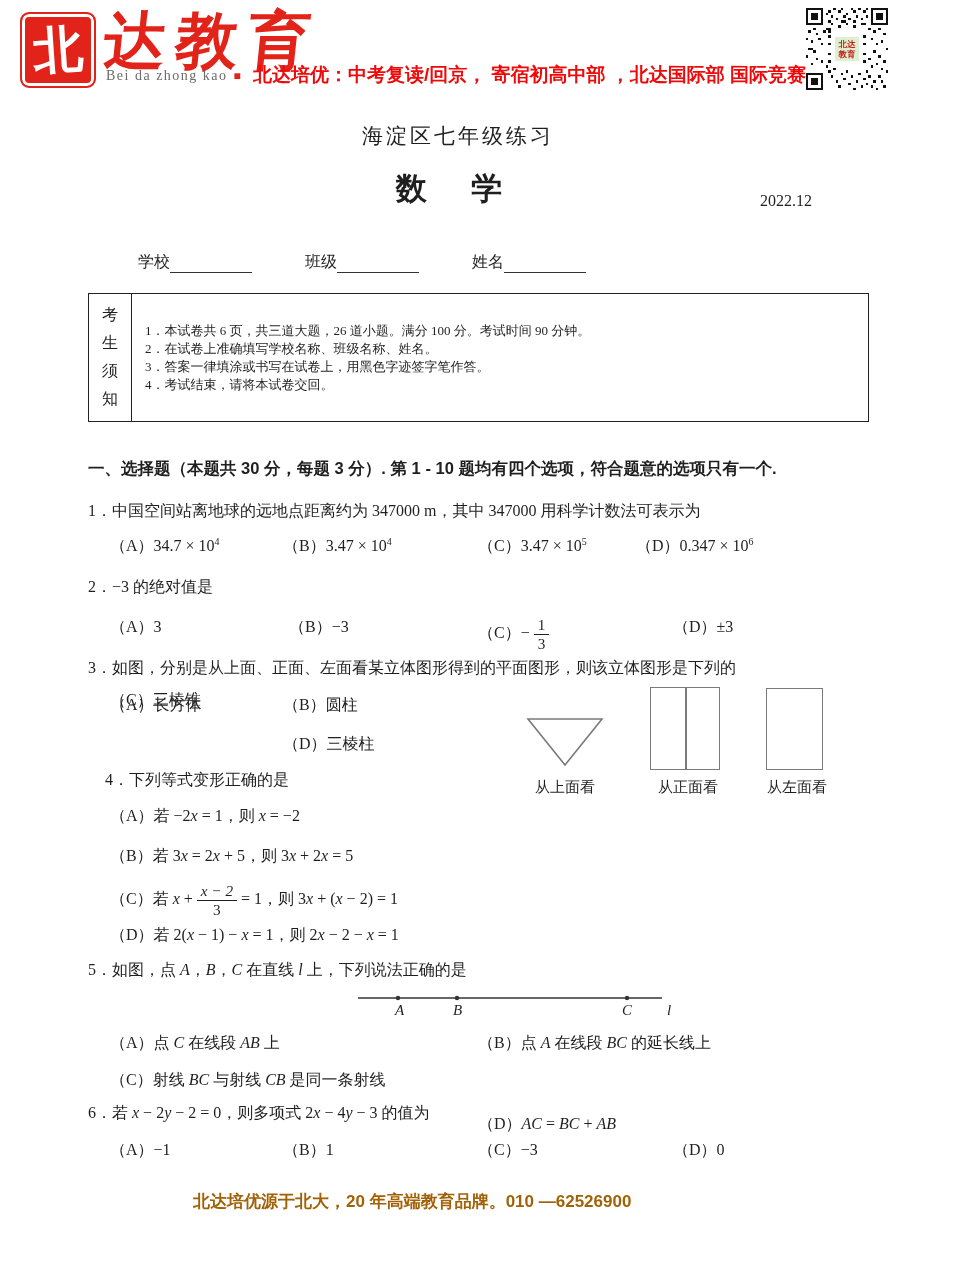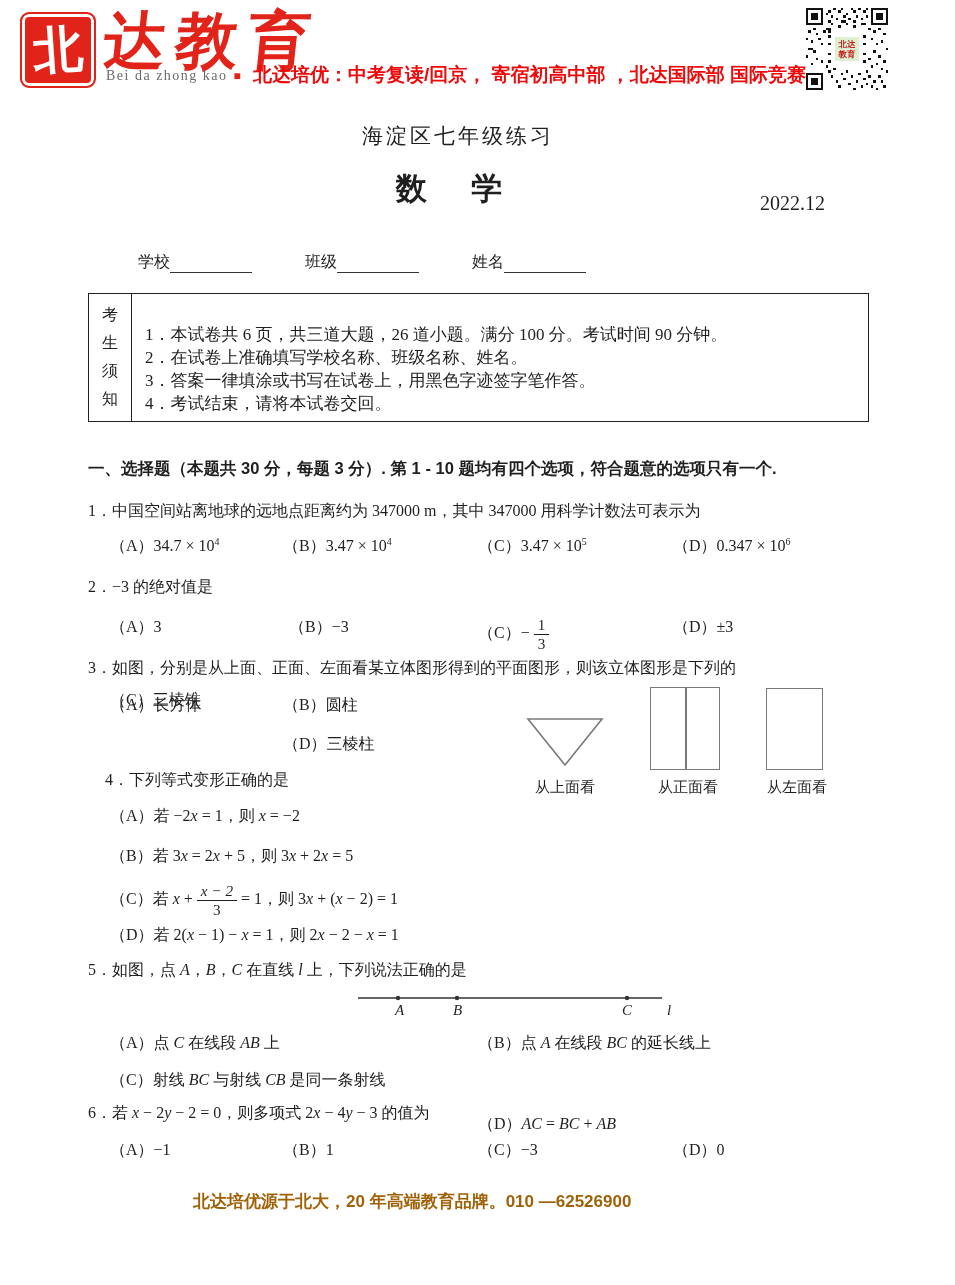--- a/index.html
+++ b/index.html
@@ -12,29 +12,29 @@
   .seal-char{color:#fff;font-size:50px;font-weight:bold;transform:rotate(-4deg);}
   .brand{color:#e2231a;font-size:62px;font-weight:bold;letter-spacing:10px;line-height:1;
          transform:skewX(-6deg);font-family:"Liberation Serif",serif;}
   .brand-sub{color:#6b6b6b;font-size:14px;letter-spacing:1.5px;font-family:"Liberation Serif",serif;}
   .brand-sq{color:#e2231a;font-size:12px;margin-left:6px;}
   .slogan{color:#ee0a0a;font-size:19px;font-weight:bold;font-family:"Liberation Sans","DejaVu Sans",sans-serif;white-space:nowrap;}
   
   .center-916{left:0;width:916px;text-align:center;}
   .exam-title{font-size:21px;letter-spacing:3px;}
   .subject{font-size:31px;font-weight:bold;letter-spacing:18px;font-family:"Liberation Sans","DejaVu Sans",sans-serif;}
-  .date{font-size:20px;}
+  .date{font-size:16px;}
   .field{font-size:16px;display:inline-flex;align-items:flex-end;}
   .blank{display:inline-block;width:82px;border-bottom:1.3px solid #333;height:17px;}
   
   .notice{left:88px;top:293px;width:779px;height:127px;border:1.6px solid #222;display:flex;}
   .notice-side{width:42px;border-right:1.6px solid #222;display:flex;flex-direction:column;
                align-items:center;justify-content:space-around;padding:8px 0;font-size:16px;}
-  .notice-body{flex:1;display:flex;flex-direction:column;justify-content:flex-end;
-               padding:6px 10px 6px 13px;font-size:17px;}
+  .notice-body{flex:1;display:flex;flex-direction:column;justify-content:center;
+               padding:6px 10px 6px 13px;font-size:13px;}
   
   .sec-head{font-size:16.5px;font-weight:bold;font-family:"Liberation Sans","DejaVu Sans",sans-serif;white-space:nowrap;}
   .stem{font-size:16px;white-space:nowrap;text-align:right;}
   .opt{font-size:16px;white-space:nowrap;}
   .it{font-style:italic;}
   .sup{font-size:0.62em;vertical-align:super;}
   .frac{display:inline-block;vertical-align:middle;text-align:center;line-height:1.05;font-size:0.95em;}
   .frac .n{display:block;border-bottom:1.1px solid currentColor;padding:0 4px 1px;}
   .frac .d{display:block;padding-top:1px;}
   
@@ -102,21 +102,21 @@
       <div>4．考试结束，请将本试卷交回。</div>
     </div>
   </div>
 
   <div class="abs sec-head" style="left:88px;top:458px;">一、选择题（本题共 30 分，每题 3 分）. 第 1 - 10 题均有四个选项，符合题意的选项只有一个.</div>
 
   <div class="abs stem" style="left:88px;top:501px;"><span>1．中国空间站离地球的远地点距离约为 347000 m，其中 347000 用科学计数法可表示为</span></div>
   <div class="abs opt" style="left:110px;top:536px;"><span>（A）34.7 × 10</span><span class="sup">4</span></div>
   <div class="abs opt" style="left:283px;top:536px;"><span>（B）3.47 × 10</span><span class="sup">4</span></div>
   <div class="abs opt" style="left:478px;top:536px;"><span>（C）3.47 × 10</span><span class="sup">5</span></div>
-  <div class="abs opt" style="left:673px;top:536px;"><span>（D）0.347 × 10</span><span class="sup">6</span></div>
+  <div class="abs opt" style="left:636px;top:536px;"><span>（D）0.347 × 10</span><span class="sup">6</span></div>
 
   <div class="abs stem" style="left:88px;top:577px;"><span>2．−3 的绝对值是</span></div>
   <div class="abs opt" style="left:110px;top:617px;"><span>（A）3</span></div>
   <div class="abs opt" style="left:289px;top:617px;"><span>（B）−3</span></div>
   <div class="abs opt" style="left:478px;top:617px;"><span>（C）− </span><span class="frac"><span class="n">1</span><span class="d">3</span></span></div>
   <div class="abs opt" style="left:673px;top:617px;"><span>（D）±3</span></div>
 
   <div class="abs stem" style="left:88px;top:658px;"><span>3．如图，分别是从上面、正面、左面看某立体图形得到的平面图形，则该立体图形是下列的</span></div>
   <div class="abs opt" style="left:110px;top:695px;"><span>（A）长方体</span></div>
   <div class="abs opt" style="left:283px;top:695px;"><span>（B）圆柱</span></div>

